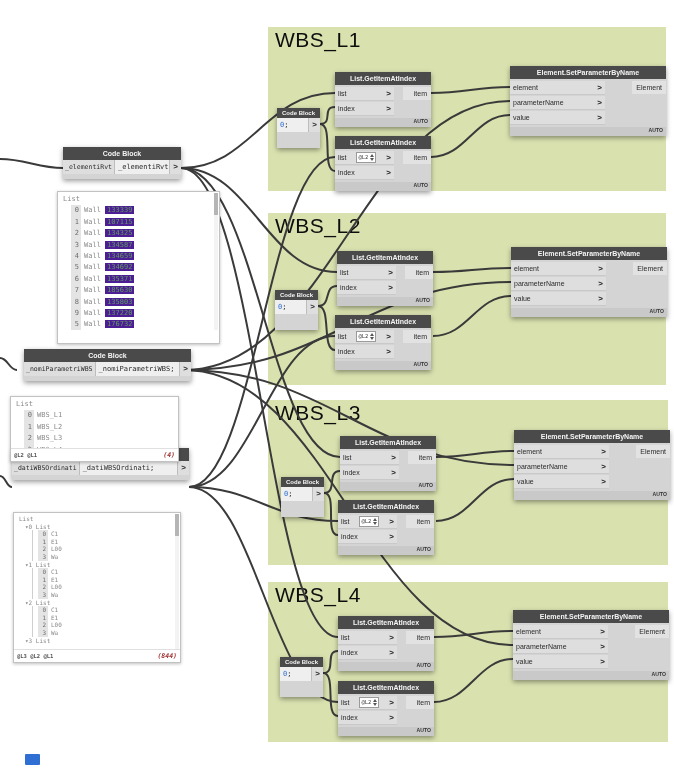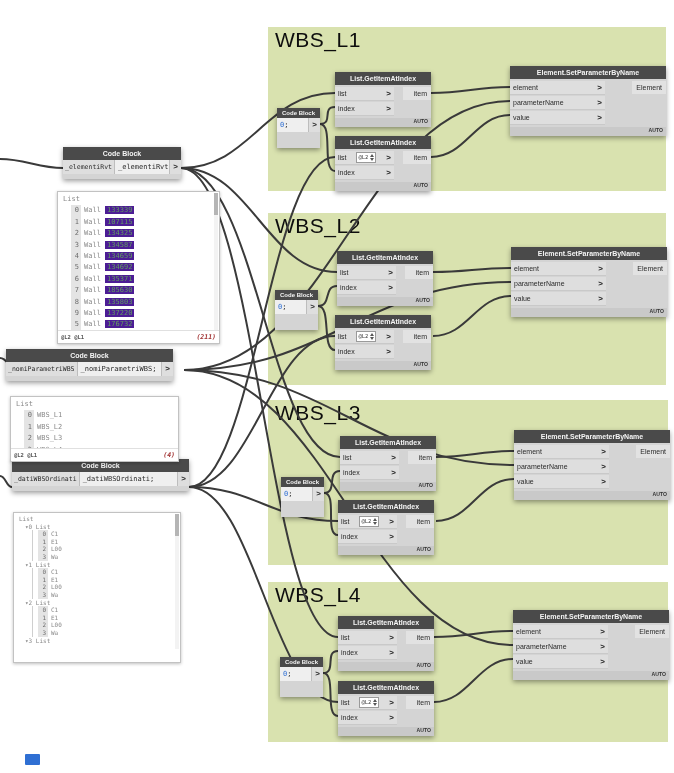--- a/index.html
+++ b/index.html
@@ -115,31 +115,31 @@
   <div class="node" style="left:63px;top:147px;width:118px">
     <div class="nh">Code Block</div>
     <div class="cbrow">
       <div class="cbin">_elementiRvt</div>
       <div class="cbcode">_elementiRvt;</div>
       <div class="cbout">&gt;</div>
     </div>
     <div class="cbpad"></div>
   </div>
 
-  <div class="node" style="left:6px;top:349px;width:167px">
+  <div class="node" style="left:24px;top:349px;width:167px">
     <div class="nh">Code Block</div>
     <div class="cbrow">
       <div class="cbin">_nomiParametriWBS</div>
       <div class="cbcode">_nomiParametriWBS;</div>
       <div class="cbout">&gt;</div>
     </div>
     <div class="cbpad"></div>
   </div>
 
-  <div class="node" style="left:12px;top:459px;width:177px">
+  <div class="node" style="left:12px;top:448px;width:177px">
     <div class="nh">Code Block</div>
     <div class="cbrow">
       <div class="cbin">_datiWBSOrdinati</div>
       <div class="cbcode">_datiWBSOrdinati;</div>
       <div class="cbout">&gt;</div>
     </div>
     <div class="cbpad"></div>
   </div>
 
   <div class="watch" style="left:57px;top:191px;width:161px;height:151px">
@@ -150,24 +150,20 @@
         <div class="wrow"><span class="pad"></span><span class="idx">2</span>Wall <span class="val-green">134325</span></div>
         <div class="wrow"><span class="pad"></span><span class="idx">3</span>Wall <span class="val-green">134587</span></div>
         <div class="wrow"><span class="pad"></span><span class="idx">4</span>Wall <span class="val-green">134659</span></div>
         <div class="wrow"><span class="pad"></span><span class="idx">5</span>Wall <span class="val-green">134692</span></div>
         <div class="wrow"><span class="pad"></span><span class="idx">6</span>Wall <span class="val-green">135371</span></div>
         <div class="wrow"><span class="pad"></span><span class="idx">7</span>Wall <span class="val-green">185630</span></div>
         <div class="wrow"><span class="pad"></span><span class="idx">8</span>Wall <span class="val-green">135803</span></div>
         <div class="wrow"><span class="pad"></span><span class="idx">9</span>Wall <span class="val-green">137220</span></div>
         <div class="wrow"><span class="pad"></span><span class="idx">5</span>Wall <span class="val-green">176732</span></div>
       </div>
-    <div class="wbar">
-      <span class="lv">@L2 @L1</span>
-      <span class="cnt">(211)</span>
-    </div>
     <div class="wscroll">
         <div class="wthumb"></div>
       </div>
   </div>
 
   <div class="watch" style="left:10px;top:396px;width:167px;height:64px">
     <div class="wbody">
         <div class="wrow">List</div>
         <div class="wrow"><span class="pad"></span><span class="idx">0</span>WBS_L1</div>
         <div class="wrow"><span class="pad"></span><span class="idx">1</span>WBS_L2</div>
@@ -199,20 +195,24 @@
         </div>
         <div class="wrow subhead">▾2 List</div>
         <div class="subitems">
           <div class="wrow"><span class="idx">0</span>C1</div>
           <div class="wrow"><span class="idx">1</span>E1</div>
           <div class="wrow"><span class="idx">2</span>L00</div>
           <div class="wrow"><span class="idx">3</span>Wa</div>
         </div>
         <div class="wrow subhead">▾3 List</div>
       </div>
+    <div class="wbar">
+      <span class="lv">@L3 @L2 @L1</span>
+      <span class="cnt">(844)</span>
+    </div>
     <div class="wscroll">
         <div class="wthumb"></div>
       </div>
   </div>
 
   <div id="group-nodes">
       <div class="node" style="left:277px;top:108px;width:43px">
         <div class="nh sm">Code Block</div>
         <div class="cbrow">
           <div class="cbcode"><span class="blue">0</span><span>;</span></div>

